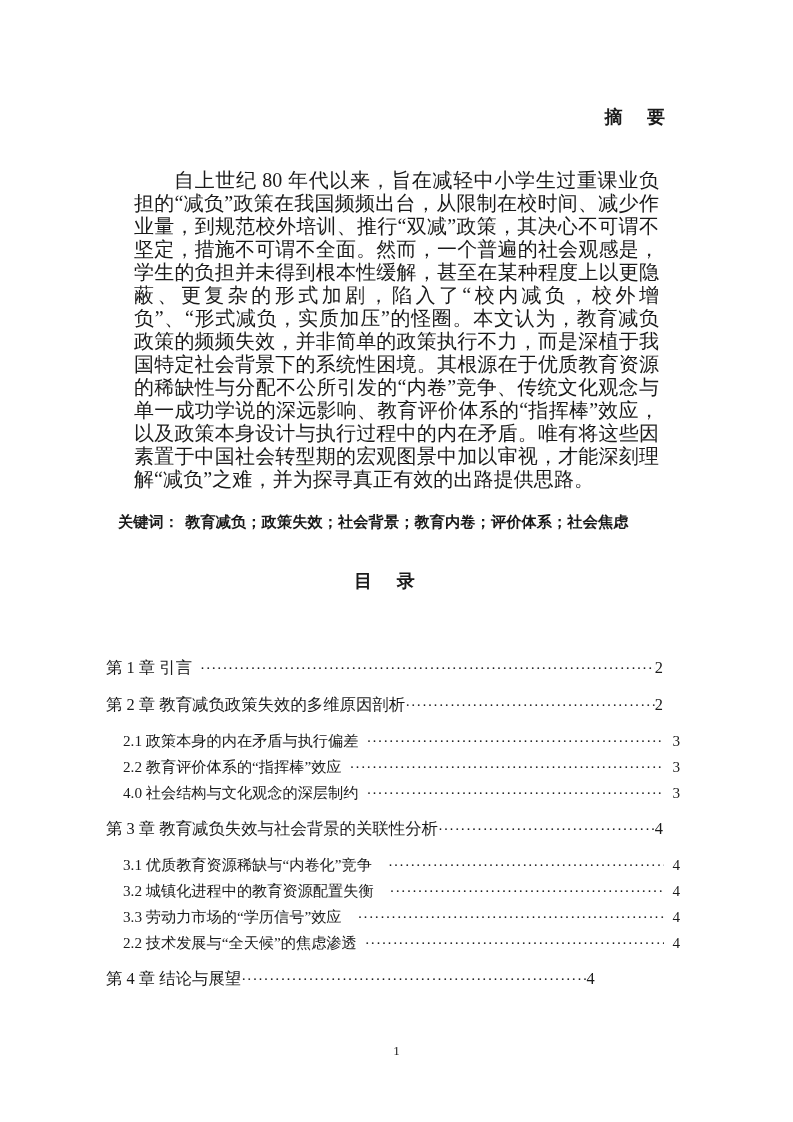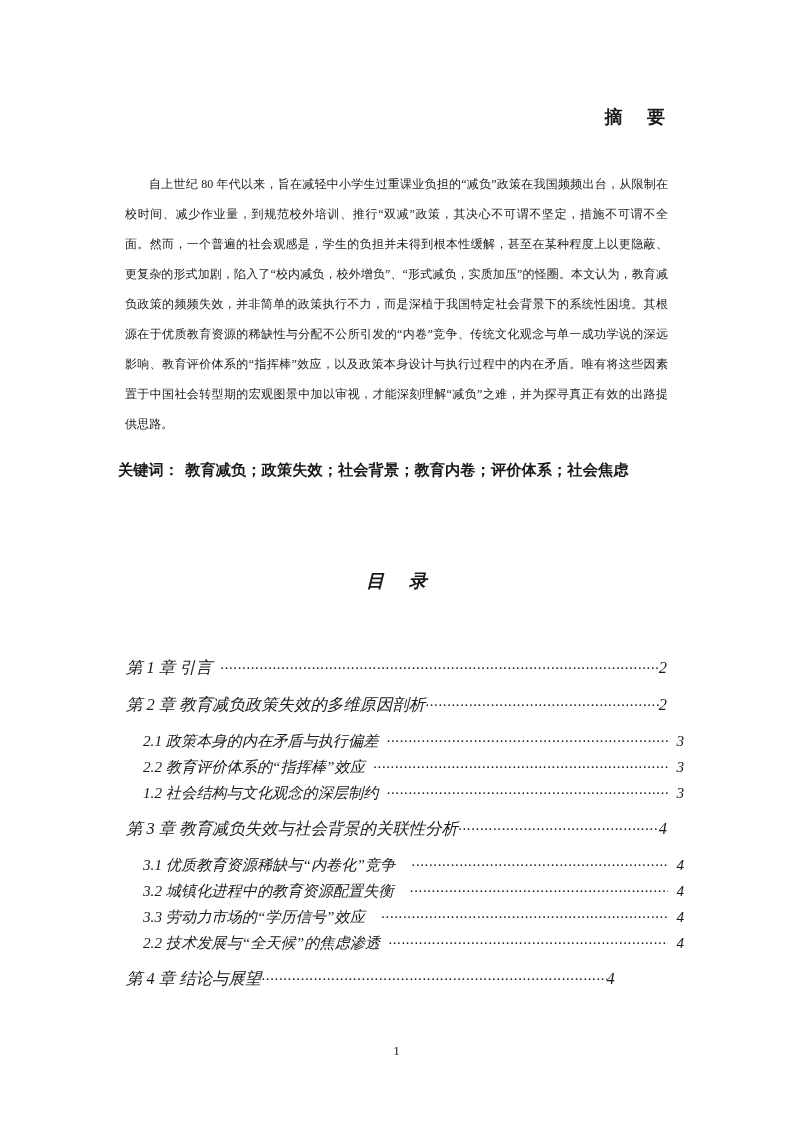--- a/index.html
+++ b/index.html
@@ -37,25 +37,25 @@
     font-weight: bold;
     letter-spacing: 10px;
     text-indent: 10px;
     font-family: "Liberation Serif", "DejaVu Serif", serif;
     margin: 0;
     padding: 0;
     line-height: 26px;
   }
 
   .abstract-body {
-    margin: 7px;
+    margin: 16px;
     padding: 0;
     margin-top: 39px;
-    font-size: 12px;
-    line-height: 30px;
+    font-size: 20px;
+    line-height: 23px;
     text-align: justify;
     text-justify: inter-ideograph;
     text-indent: 2em;
     letter-spacing: 0.1px;
   }
 
   .keywords-line {
     margin: 0;
     padding: 0;
     margin-top: 20px;
@@ -64,39 +64,38 @@
     letter-spacing: 0.1px;
     font-weight: bold;
   }
   .keywords-label {
     margin-right: 6px;
   }
 
   
   .toc-section {
     position: absolute;
-    left: 118px;
+    left: 106px;
     top: 568px;
     width: 557px;
-    font-style: italic;
   }
 
   .toc-heading {
     text-align: center;
     font-size: 18px;
     font-weight: bold;
     letter-spacing: 10px;
     text-indent: 10px;
     margin: 0;
     padding: 0;
     line-height: 26px;
   }
 
   .toc-list {
-    margin: 8px;
+    margin: 0;
     padding: 0;
     list-style: none;
     margin-top: 62px;
   }
 
   .toc-entry {
     display: flex;
     align-items: baseline;
     width: 100%;
     white-space: nowrap;
@@ -196,21 +195,21 @@
           <span class="toc-label">2.1  政策本身的内在矛盾与执行偏差</span>
           <span class="toc-leader"></span>
           <span class="toc-page">3</span>
         </li>
         <li class="toc-entry level-2">
           <span class="toc-label">2.2  教育评价体系的“指挥棒”效应</span>
           <span class="toc-leader"></span>
           <span class="toc-page">3</span>
         </li>
         <li class="toc-entry level-2 short-leader">
-          <span class="toc-label">1.2  社会结构与文化观念的深层制约</span>
+          <span class="toc-label">4.0  社会结构与文化观念的深层制约</span>
           <span class="toc-leader" style="width: 355.88px;"></span>
           <span class="toc-page">3</span>
         </li>
         <li class="toc-entry level-1">
           <span class="toc-label">第 3 章  教育减负失效与社会背景的关联性分析</span>
           <span class="toc-leader"></span>
           <span class="toc-page">4</span>
         </li>
         <li class="toc-entry level-2 pad-gap">
           <span class="toc-label">3.1 优质教育资源稀缺与“内卷化”竞争</span>

